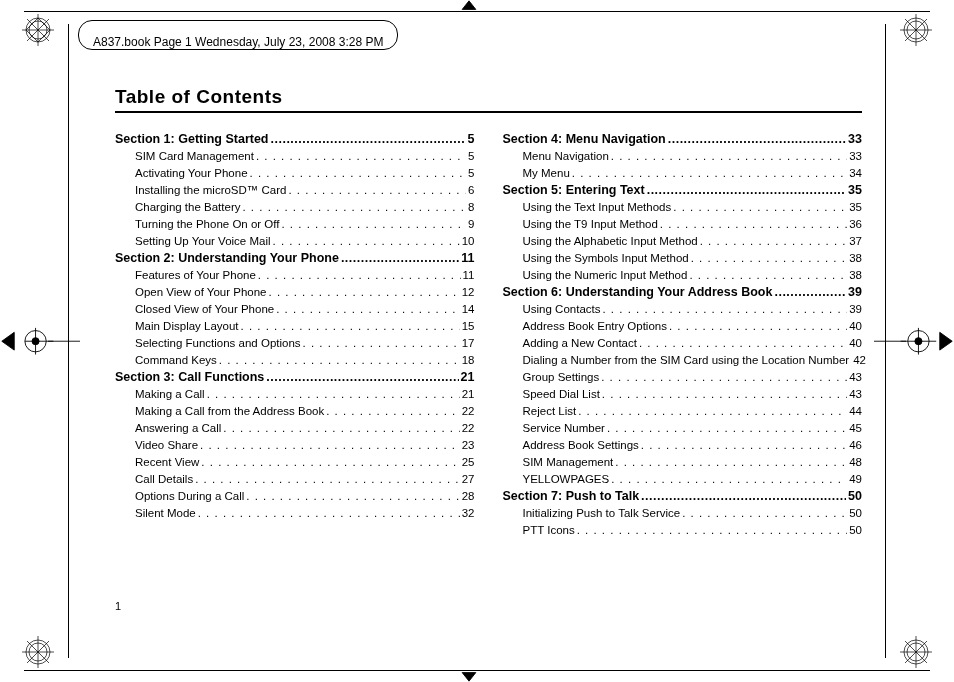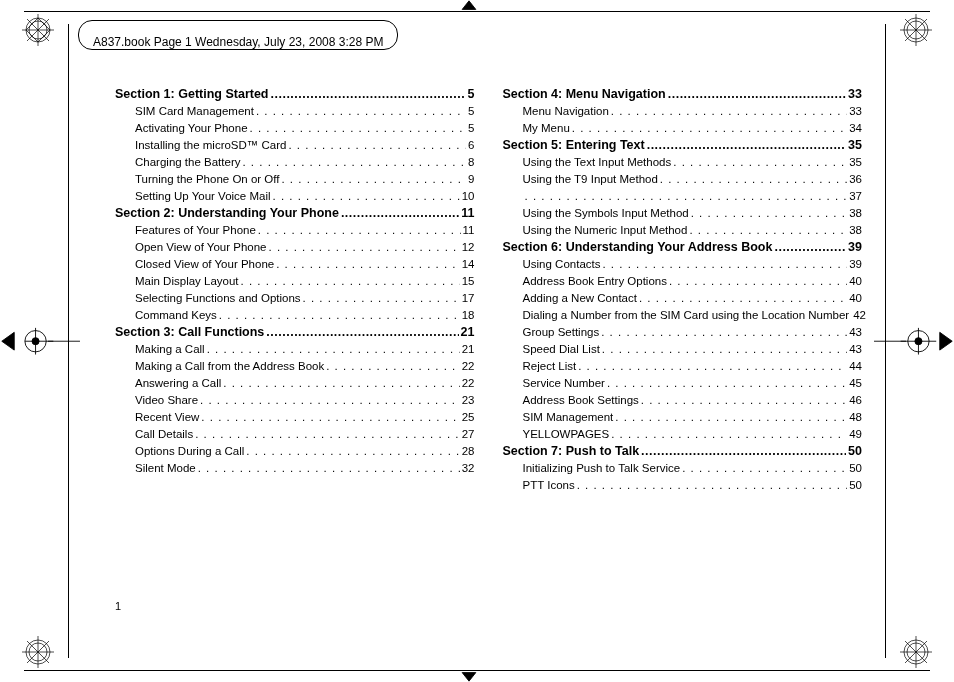--- a/index.html
+++ b/index.html
@@ -197,20 +197,21 @@
     <polygon points="25,13 17,3 33,3" fill="#000"></polygon>
   </g>
     </svg>
 </div>
 
 <div class="header-box">
   <span>A837.book  Page 1  Wednesday, July 23, 2008  3:28 PM</span>
 </div>
 
 <div class="content">
+  <div class="title">Table of Contents</div>
   <div class="columns">
     <div class="col" id="col-left">
         <div class="entry section">
           <span class="lbl">Section 1:  Getting Started</span>
           <span class="dots"> ............................................................................................</span>
           <span class="pg">5</span>
         </div>
         <div class="entry sub">
           <span class="lbl">SIM Card Management</span>
           <span class="dots"> . . . . . . . . . . . . . . . . . . . . . . . . . . . . . . . . . . . . . . . . . . . . . . . . . . . . . . . . . . . . . . . . . . . . . . . . . . . . . . . .</span>
@@ -347,20 +348,21 @@
           <span class="lbl">Using the Text Input Methods</span>
           <span class="dots"> . . . . . . . . . . . . . . . . . . . . . . . . . . . . . . . . . . . . . . . . . . . . . . . . . . . . . . . . . . . . . . . . . . . . . . . . . . . . . . . .</span>
           <span class="pg">35</span>
         </div>
         <div class="entry sub">
           <span class="lbl">Using the T9 Input Method</span>
           <span class="dots"> . . . . . . . . . . . . . . . . . . . . . . . . . . . . . . . . . . . . . . . . . . . . . . . . . . . . . . . . . . . . . . . . . . . . . . . . . . . . . . . .</span>
           <span class="pg">36</span>
         </div>
         <div class="entry sub">
+          <span class="lbl">Using the Alphabetic Input Method</span>
           <span class="dots"> . . . . . . . . . . . . . . . . . . . . . . . . . . . . . . . . . . . . . . . . . . . . . . . . . . . . . . . . . . . . . . . . . . . . . . . . . . . . . . . .</span>
           <span class="pg">37</span>
         </div>
         <div class="entry sub">
           <span class="lbl">Using the Symbols Input Method</span>
           <span class="dots"> . . . . . . . . . . . . . . . . . . . . . . . . . . . . . . . . . . . . . . . . . . . . . . . . . . . . . . . . . . . . . . . . . . . . . . . . . . . . . . . .</span>
           <span class="pg">38</span>
         </div>
         <div class="entry sub">
           <span class="lbl">Using the Numeric Input Method</span>

